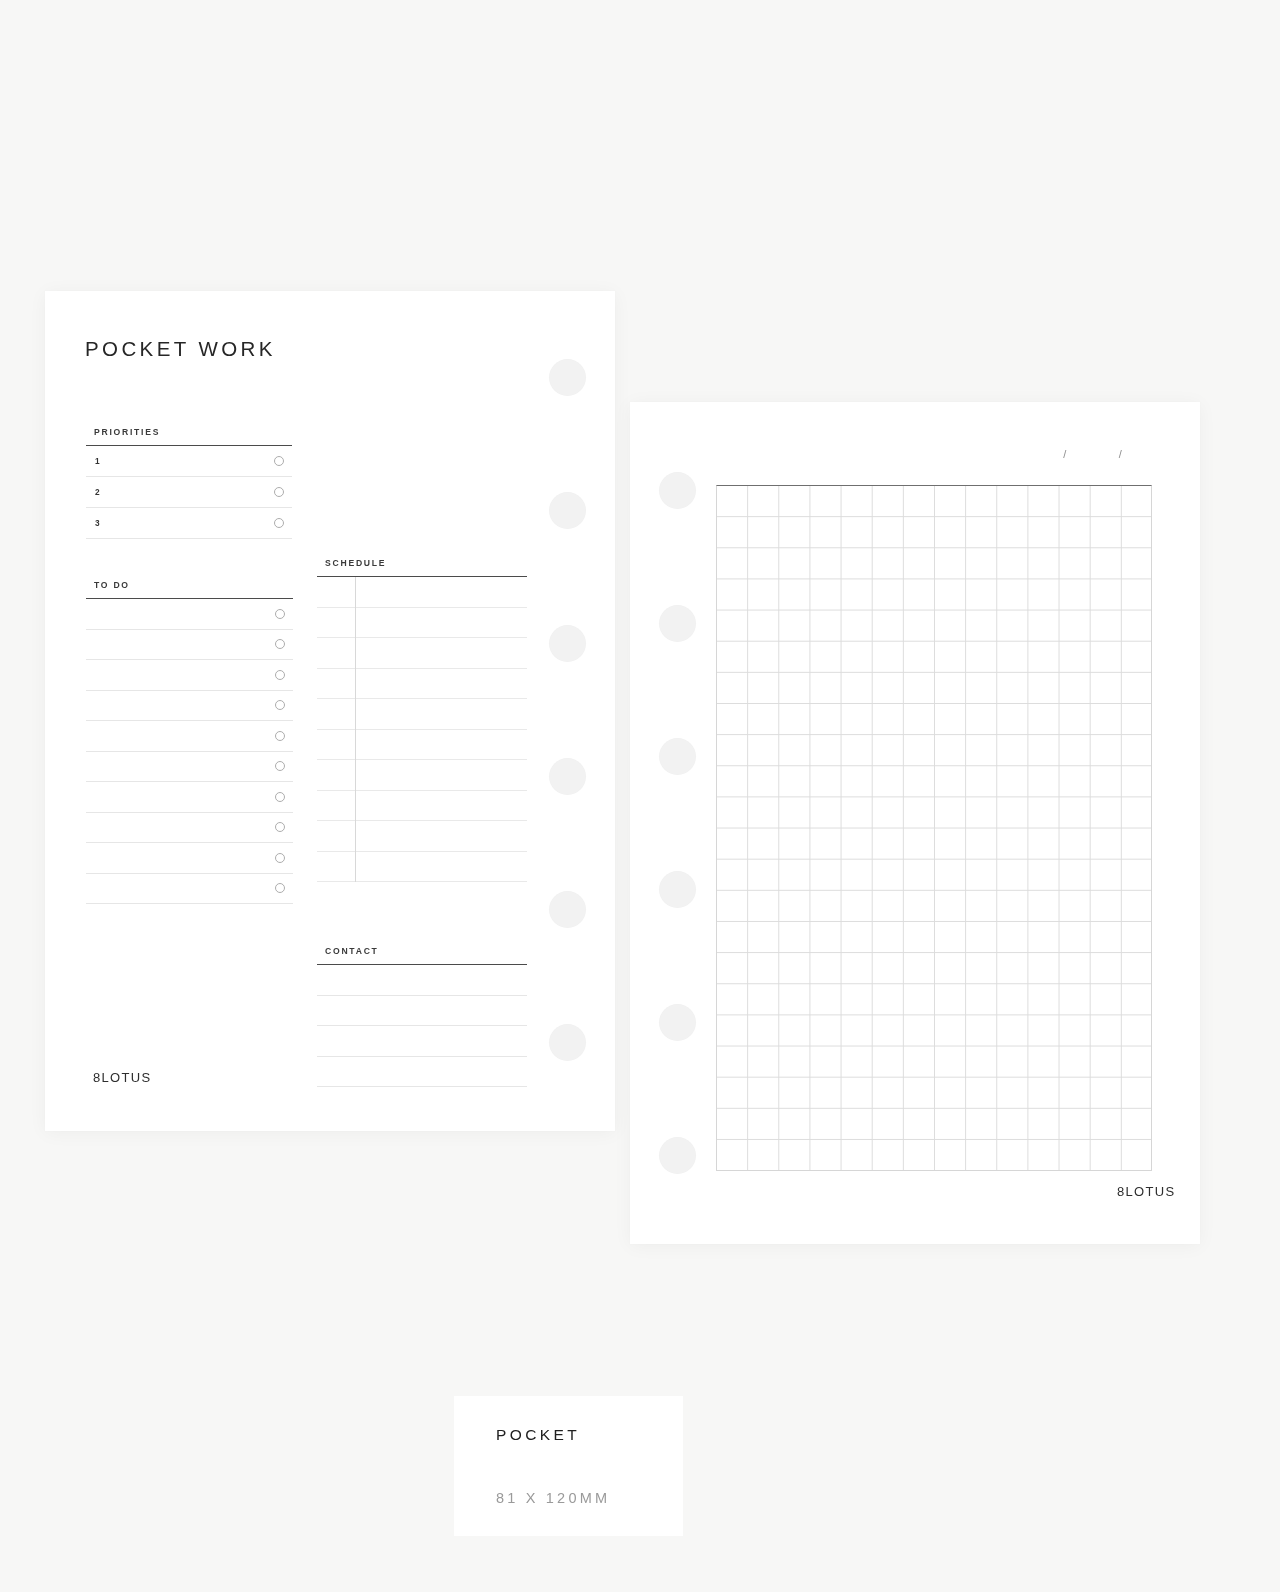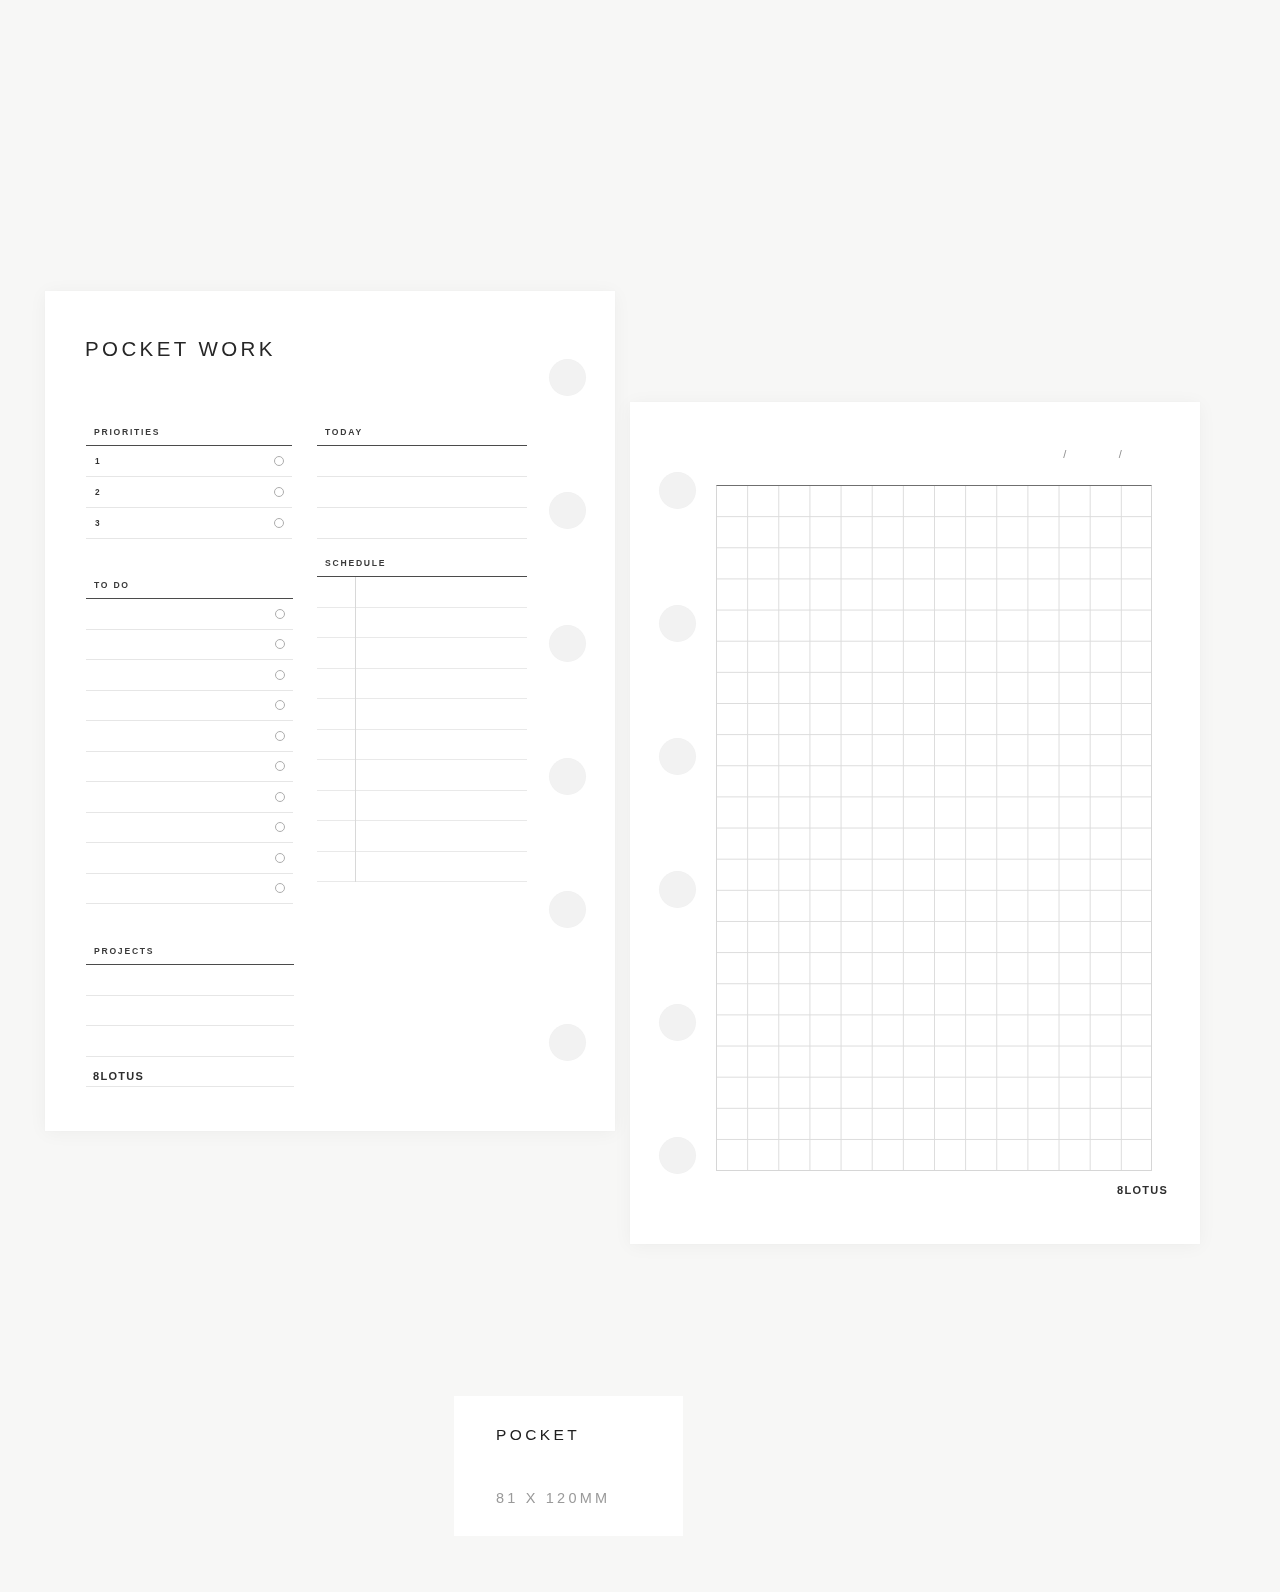--- a/index.html
+++ b/index.html
@@ -131,23 +131,23 @@
     position: absolute;
     top: 0;
     bottom: 0;
     left: 38px;
     width: 0;
     border-left: 1px solid #d8d8d8;
   }
 
   .brand {
     position: absolute;
-    font-size: 11px;
+    font-size: 13px;
     letter-spacing: 1.3px;
-    font-weight: 700;
+    font-weight: 400;
     color: #2e2e2e;
     white-space: nowrap;
   }
   #brand-left { left: 93px; top: 1070px; }
   #brand-right { left: 1117px; top: 1184px; }
 
   
   .date-field {
     position: absolute;
     left: 1030px;
@@ -243,27 +243,20 @@
     <div class="row" style="height:31px;">
       <span class="num">2</span>
       <span class="circle"></span>
     </div>
     <div class="row" style="height:31px;">
       <span class="num">3</span>
       <span class="circle"></span>
     </div>
   </div>
 
-  <div class="section" style="left:317px; top:385px; width:210px;">
-    <div class="section-label">TODAY</div>
-    <div class="rule-strong"></div>
-    <div class="lined-row" style="height:31px;"></div>
-    <div class="lined-row" style="height:31px;"></div>
-    <div class="lined-row" style="height:31px;"></div>
-  </div>
 
   <div class="section" style="left:86px; top:538px; width:207px;">
     <div class="section-label">TO DO</div>
     <div class="rule-strong"></div>
     <div class="row" style="height:30.5px;">
         <span class="circle"></span>
       </div>
     <div class="row" style="height:30.5px;">
         <span class="circle"></span>
       </div>
@@ -304,29 +297,29 @@
       <div class="sched-row" style="height:30.5px;"></div>
       <div class="sched-row" style="height:30.5px;"></div>
       <div class="sched-row" style="height:30.5px;"></div>
       <div class="sched-row" style="height:30.5px;"></div>
       <div class="sched-row" style="height:30.5px;"></div>
       <div class="sched-row" style="height:30.5px;"></div>
       <div class="sched-row" style="height:30.5px;"></div>
     </div>
   </div>
 
-  <div class="section" style="left:86px; top:904px; width:208px;">
-    <div class="section-label">PROJECTS</div>
+
+  <div class="section" style="left:317px; top:904px; width:210px;">
+    <div class="section-label">CONTACT</div>
     <div class="rule-strong"></div>
     <div class="lined-row" style="height:30.5px;"></div>
     <div class="lined-row" style="height:30.5px;"></div>
     <div class="lined-row" style="height:30.5px;"></div>
     <div class="lined-row" style="height:30.5px;"></div>
   </div>
-
 
   <div class="brand" id="brand-left">8LOTUS</div>
 
   <div class="hole" style="left:549px; top:359px;"></div>
   <div class="hole" style="left:549px; top:492px;"></div>
   <div class="hole" style="left:549px; top:625px;"></div>
   <div class="hole" style="left:549px; top:758px;"></div>
   <div class="hole" style="left:549px; top:891px;"></div>
   <div class="hole" style="left:549px; top:1024px;"></div>
 

